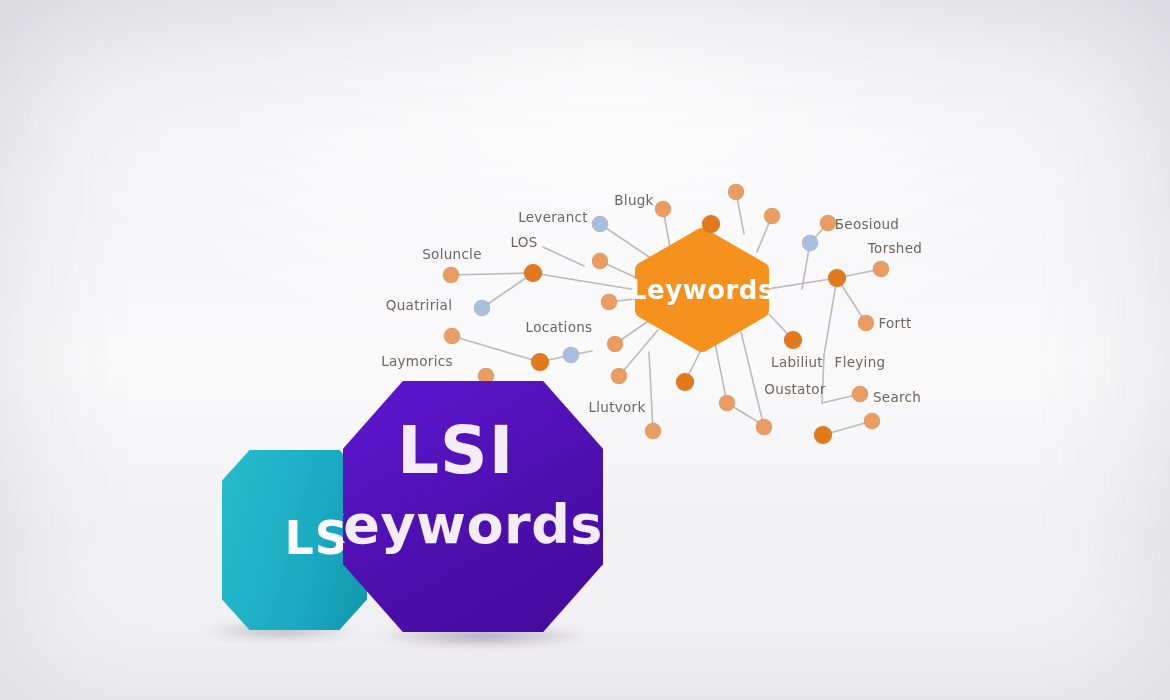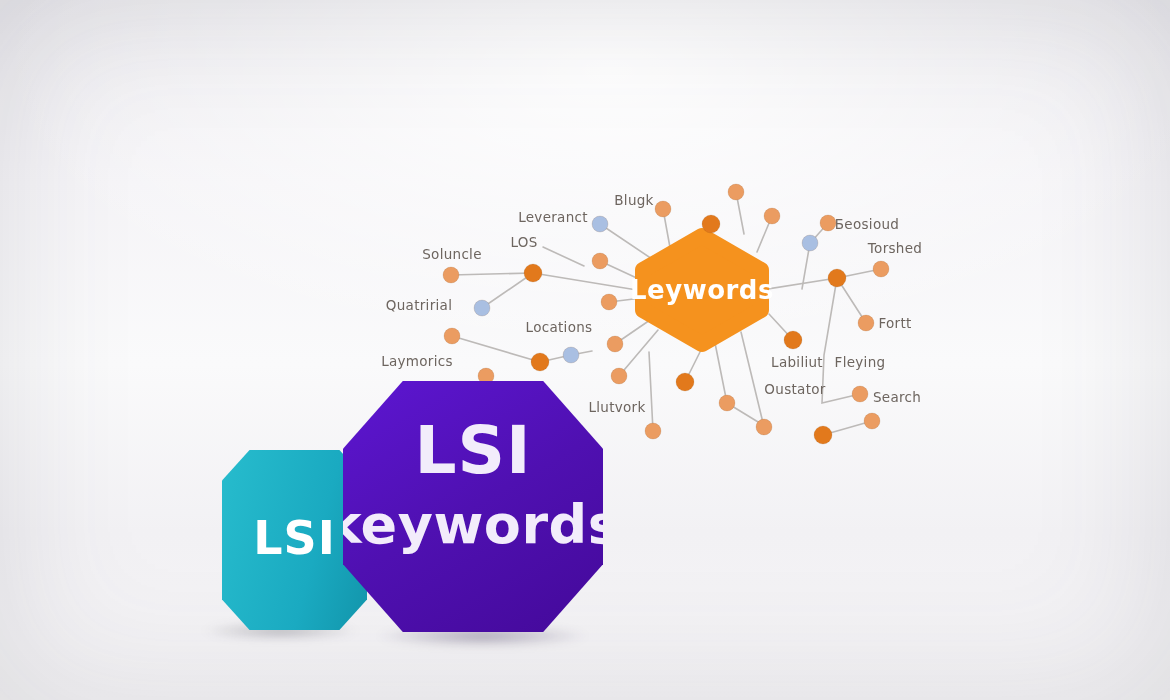--- a/index.html
+++ b/index.html
@@ -25,21 +25,21 @@
   .shadow-teal {
     left:168px; top:618px; width:225px; height:26px;
     background:radial-gradient(50% 50% at 50% 50%, rgba(45,45,58,0.30) 0%, rgba(45,45,58,0) 70%);
     filter:blur(4px);
   }
   .shadow-purple {
     left:330px; top:620px; width:305px; height:32px;
     background:radial-gradient(50% 50% at 50% 50%, rgba(38,24,66,0.34) 0%, rgba(38,24,66,0) 70%);
     filter:blur(4px);
   }
-  .octagon { position:absolute; display:flex; flex-direction:column; align-items:center; justify-content:center; }
+  .octagon { position:absolute; display:flex; flex-direction:column; align-items:flex-end; justify-content:center; }
   .octagon.teal {
     left:222px; top:450px; width:145px; height:180px;
     clip-path:polygon(19% 0, 81% 0, 100% 17%, 100% 83%, 81% 100%, 19% 100%, 0 83%, 0 17%);
     background:linear-gradient(105deg, #27bccd 0%, #1aaac1 62%, #1295ab 100%);
   }
   .octagon.teal .t1 {
     color:#ffffff; font-size:46px; font-weight:bold; letter-spacing:1px;
     transform:translateY(-2px);
   }
   .octagon.purple {

